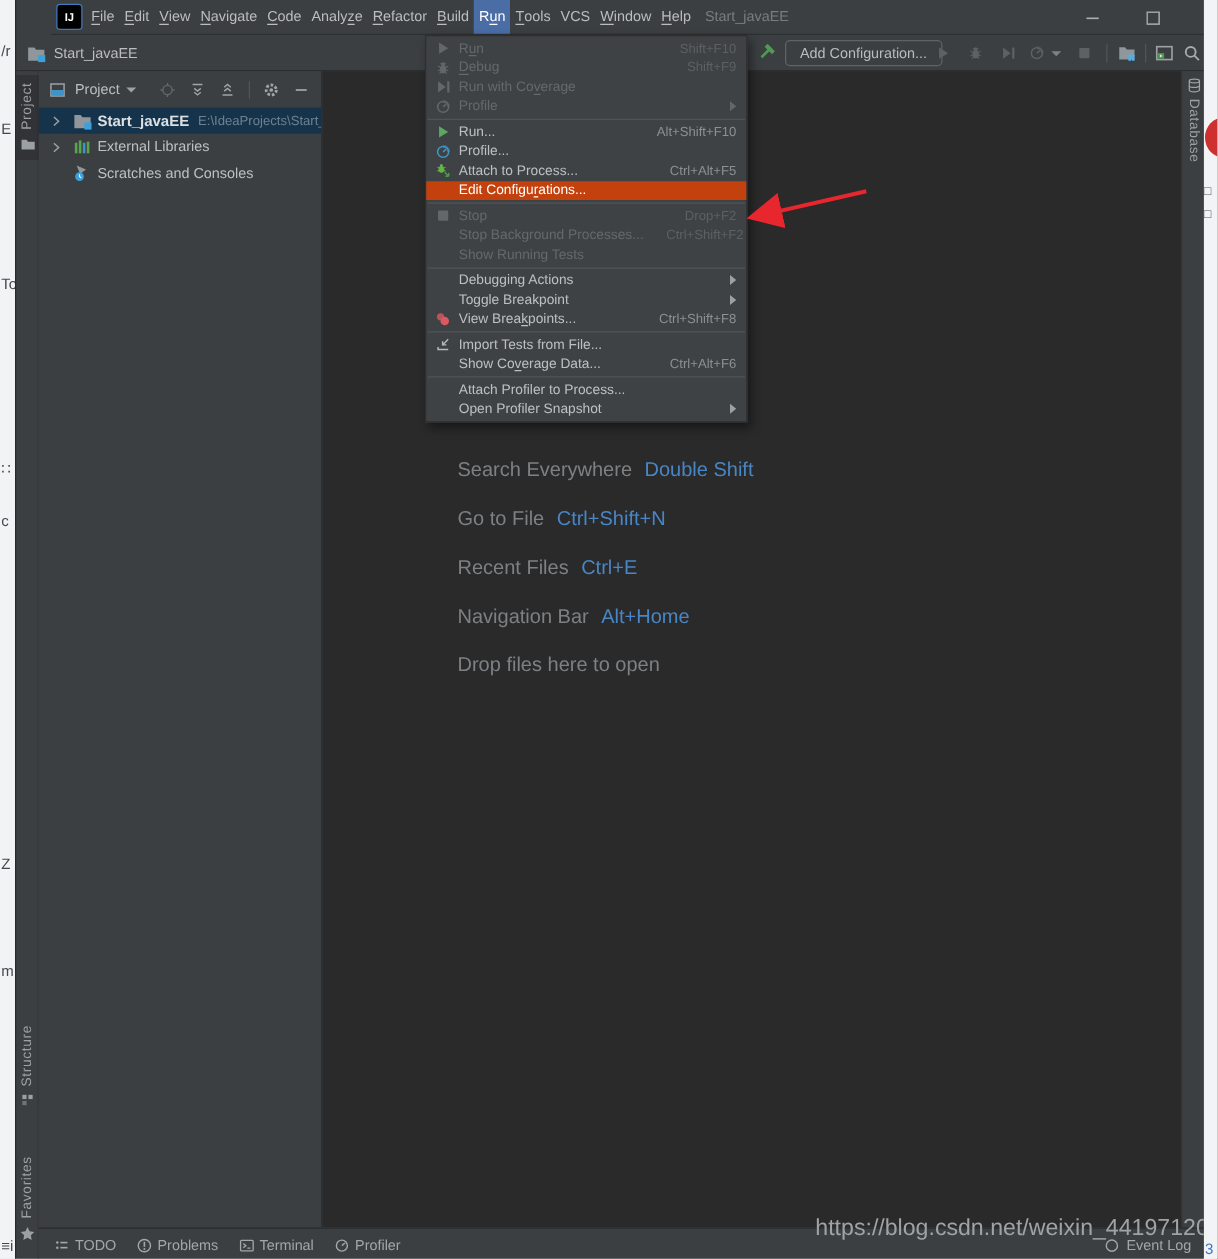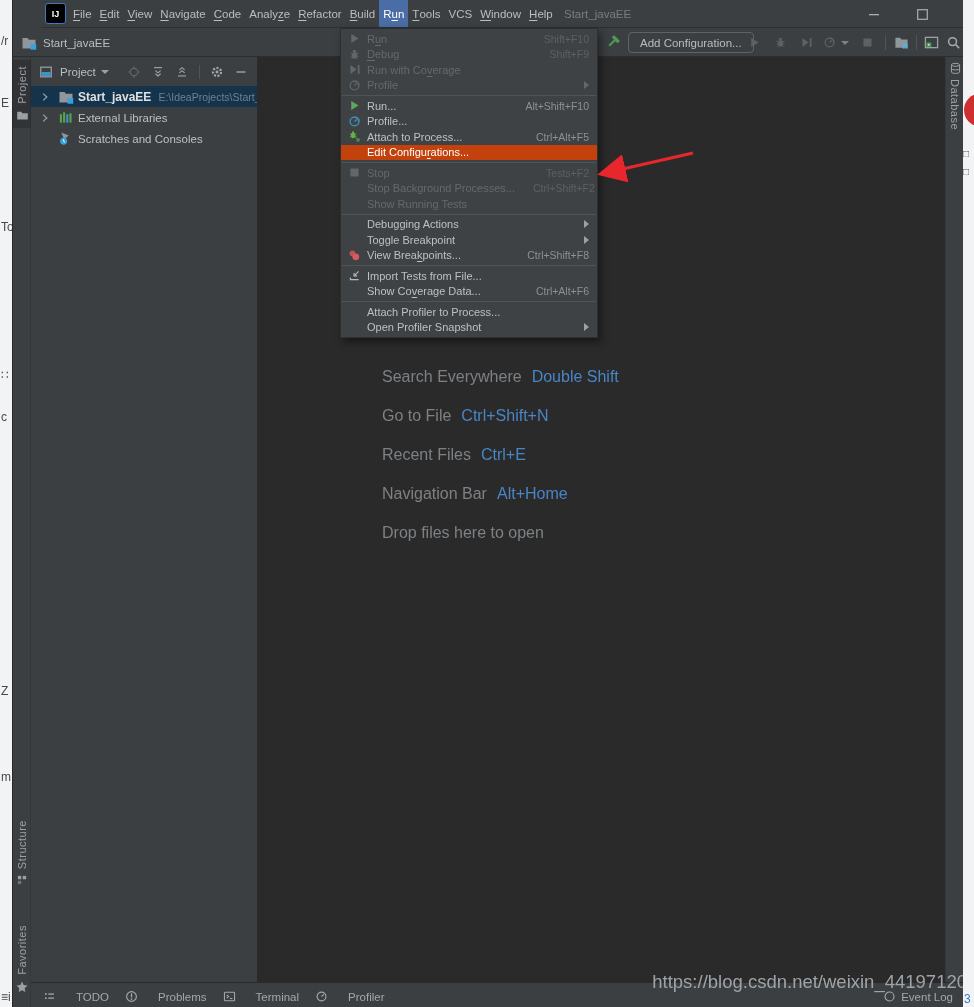--- a/index.html
+++ b/index.html
@@ -84,28 +84,28 @@
   .tree-row.selected { background:#15344c; }
   .tw-chev { width:14px; height:14px; flex:none; display:flex; align-items:center; }
   .tw-ico { width:17px; height:17px; margin:0 4px 0 4px; flex:none;
             display:flex; align-items:center; justify-content:center; }
   .tree-name-bold { font-weight:bold; color:#dce0e3; font-size:12px; }
   .tree-path { margin-left:7px; color:#6e8091; font-size:10.5px; }
   .tree-row.no-chev { padding-left:22px; }
 
   
   #editor { position:absolute; left:245px; top:57px; right:18px; bottom:25px; background:#2a2a2b; }
-  .ed-line { position:absolute; left:124px; font-size:16px; white-space:nowrap; }
+  .ed-line { position:absolute; left:108px; font-size:16px; white-space:nowrap; }
   .ed-label { color:#7d8184; } .ed-key { color:#4886c5; margin-left:10px; }
 
   
   #statusbar { position:absolute; left:18px; right:0; bottom:0; height:25px; background:#3c3f42;
                border-top:1px solid #282b2d; display:flex; align-items:center;
                padding:3px 10px 0 12px; color:#a3a7aa; font-size:11.5px; }
-  .sb-item { display:flex; align-items:center; gap:20px; margin-right:16px; }
+  .sb-item { display:flex; align-items:center; gap:4px; margin-right:16px; }
   #sb-right { margin-left:auto; display:flex; align-items:center; gap:5px; }
 
   
   #watermark { position:absolute; right:-4px; top:971px; z-index:45; color:#9fa3a6;
                font-size:18.5px; white-space:nowrap; }
 
   
   #run-menu { position:absolute; left:340px; top:28px; width:258px; z-index:40;
               background:#3f4245; border:1px solid #2d2f31; box-shadow:3px 4px 8px rgba(0,0,0,.45);
               padding:2px 0; }
@@ -554,21 +554,21 @@
         <span class="mi-label">Edit Configu<u>r</u>ations...</span>
       </div>
       <div class="menu-sep"></div>
       <div class="mi disabled">
         <span class="mi-icon" style="color: rgb(99, 103, 106);">
           <svg viewBox="0 0 16 16" width="13" height="13">
             <rect x="3" y="3" width="10" height="10" rx="1" fill="currentColor"></rect>
           </svg>
         </span>
         <span class="mi-label">Stop</span>
-        <span class="mi-shortcut">Tests+F2</span>
+        <span class="mi-shortcut">Drop+F2</span>
       </div>
       <div class="mi disabled">
         <span class="mi-icon"></span>
         <span class="mi-label">Stop Background Processes...</span>
         <span class="mi-shortcut">Ctrl+Shift+F2</span>
       </div>
       <div class="mi disabled">
         <span class="mi-icon"></span>
         <span class="mi-label">Show Running Tests</span>
       </div>

